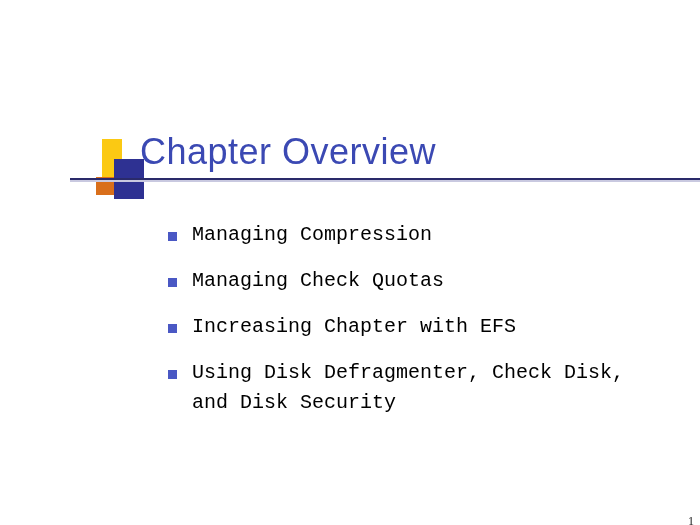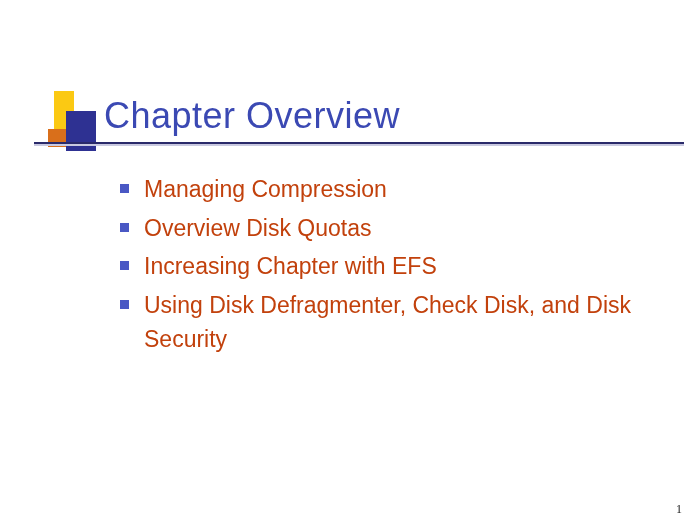--- a/index.html
+++ b/index.html
@@ -1,15 +1,15 @@
 <!DOCTYPE html>
 <html><head>
 <meta charset="utf-8">
 <style>
-  * { margin: 4px; padding: 0; box-sizing: border-box; }
+  * { margin: 16px; padding: 0; box-sizing: border-box; }
   body {
     width: 700px;
     height: 525px;
     background: #ffffff;
     position: relative;
     font-family: Arial, Helvetica, sans-serif;
     overflow: hidden;
   }
   .decoration {
     position: absolute;
@@ -70,24 +70,25 @@
   .bullets {
     position: absolute;
     left: 104px;
     top: 156px;
     right: 60px;
     list-style: none;
   }
   .bullets li {
     position: relative;
     padding-left: 24px;
-    font-size: 23px;
+    font-size: 20px;
     line-height: 1.5;
-    color: #c2410c;
+    color: #000000;
     margin-bottom: 3px;
+    font-family: Liberation Mono, monospace;
   }
   .bullets li::before {
     content: "";
     position: absolute;
     left: 0;
     top: 12px;
     width: 9px;
     height: 9px;
     background: #4a58c4;
   }
@@ -109,18 +110,18 @@
   <div class="deco-navy"></div>
 </div>
 
 <h1 class="title">Chapter Overview</h1>
 
 <div class="hr-line"></div>
 <div class="hr-shadow"></div>
 
 <ul class="bullets">
   <li>Managing Compression</li>
-  <li>Overview Disk Quotas</li>
+  <li>Managing Check Quotas</li>
   <li>Increasing Chapter with EFS</li>
   <li>Using Disk Defragmenter, Check Disk, and Disk Security</li>
 </ul>
 
 <div class="page-num">1</div>
 
 </body></html>

